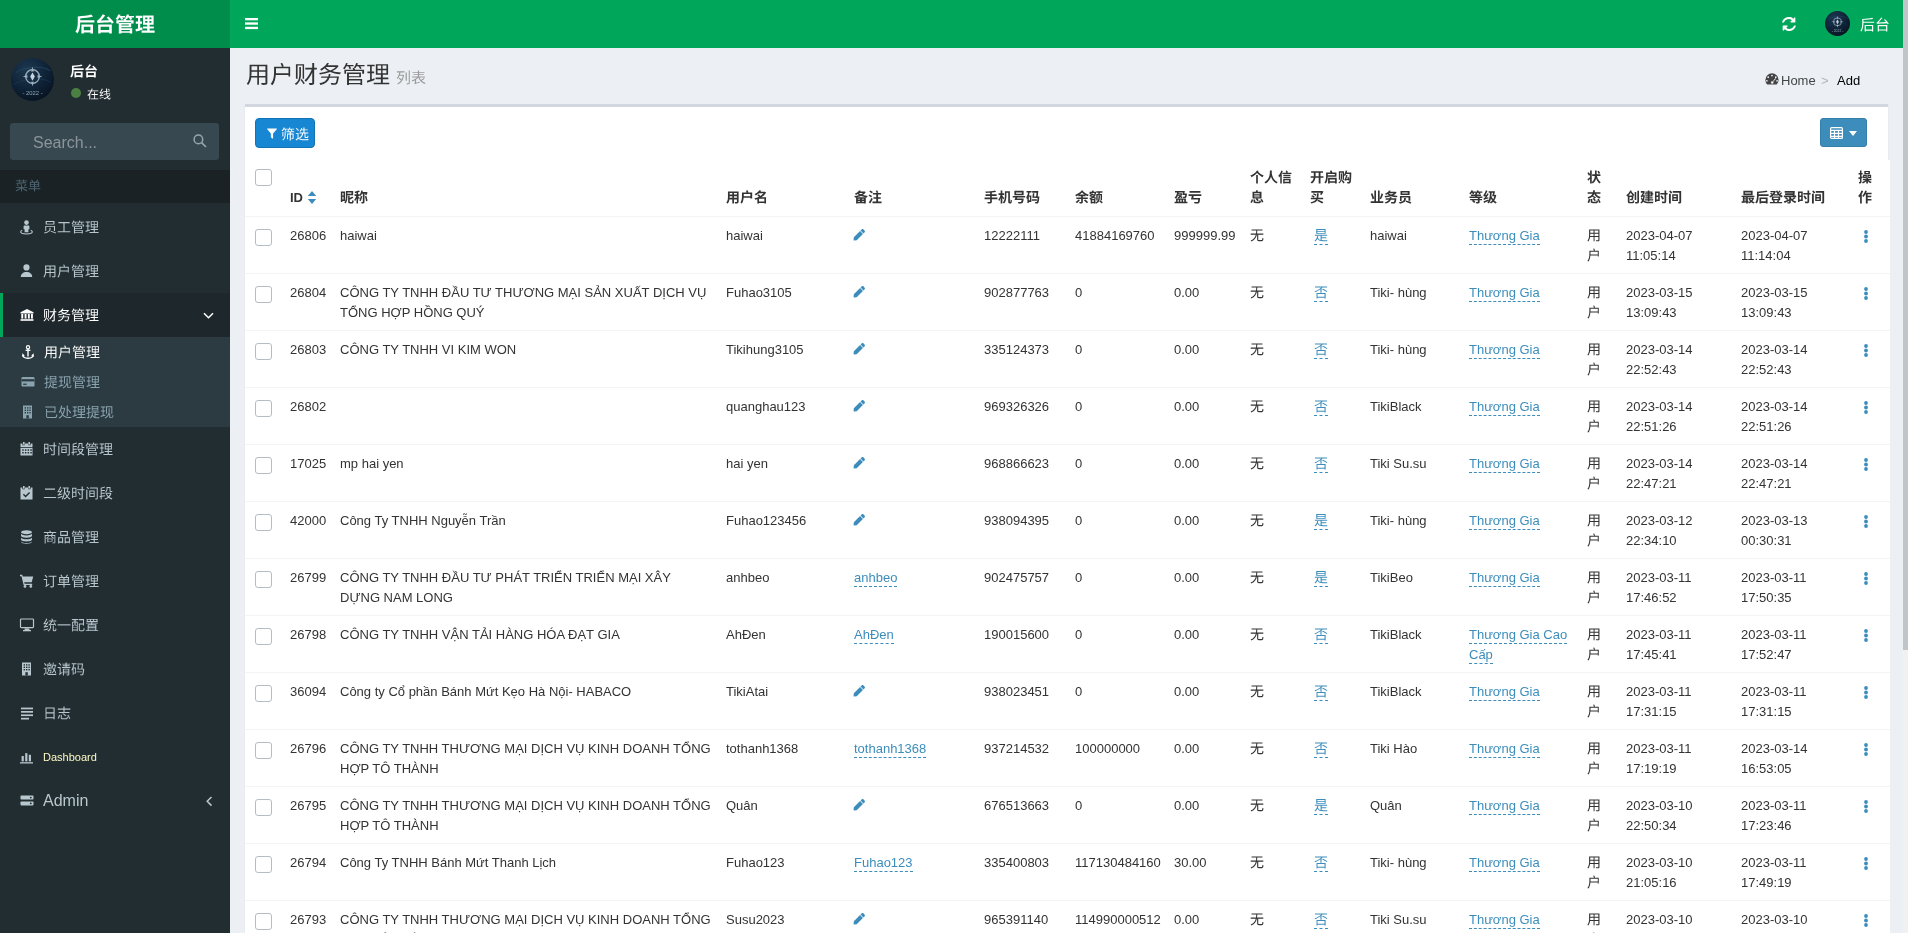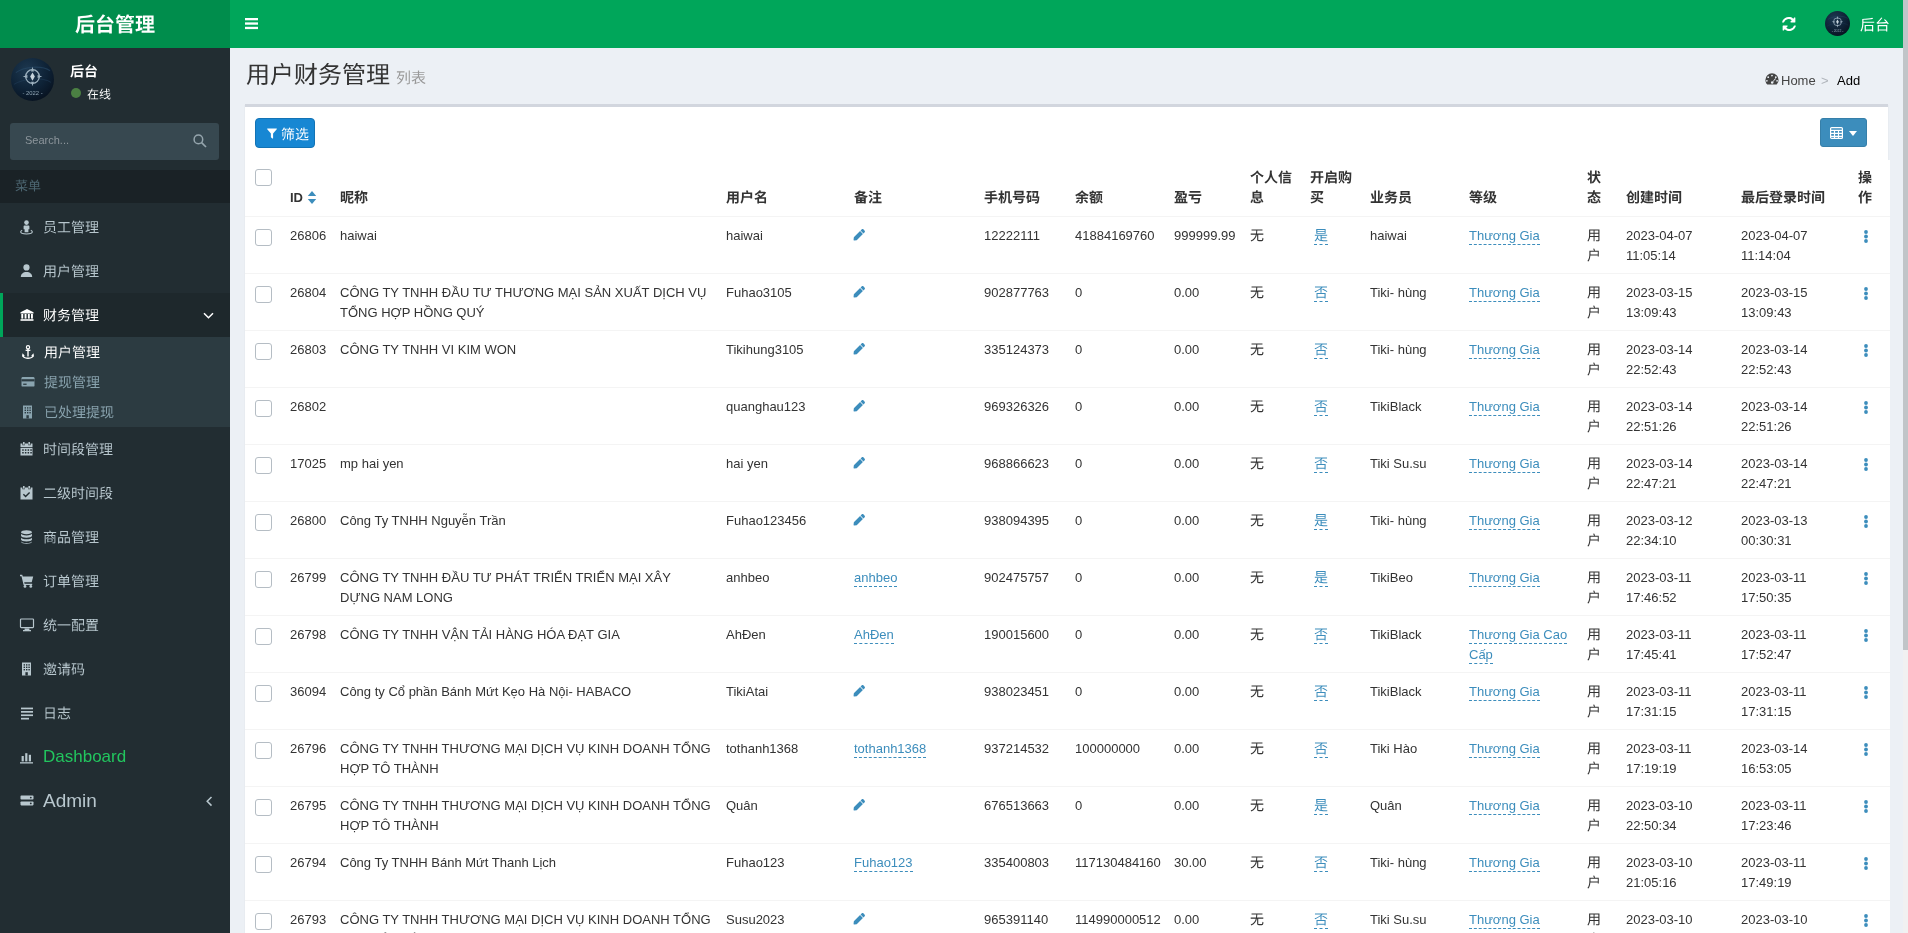--- a/index.html
+++ b/index.html
@@ -180,21 +180,21 @@
     <div class="abs" style="left:70px;top:16px"><svg class="cj" width="28" height="14" viewBox="0 -88 200 100" style="color:#fff;">
         <use href="#b13" x="0"></use>
         <use href="#b10" x="100"></use>
       </svg></div>
     <div class="abs" style="left:71px;top:40px;width:10px;height:10px;border-radius:50%;background:#4b8043"></div>
     <div class="abs" style="left:87px;top:38px"><svg class="cj" width="24" height="12" viewBox="0 -88 200 100" style="color:#fff;">
         <use href="#r11" x="0"></use>
         <use href="#r30" x="100"></use>
       </svg></div>
     <div class="abs" style="left:10px;top:75px;width:209px;height:37px;background:#374850;border-radius:3px">
-      <span class="abs" style="left:15px;top:11px;color:#8c959b;font-size:11px">Search...</span>
+      <span class="abs" style="left:23px;top:11px;color:#8c959b;font-size:16px">Search...</span>
       <span class="abs" style="left:183px;top:11px;color:#95a5ad"><svg width="14" height="14" viewBox="0 0 14 14">
           <circle cx="5.4" cy="5.4" r="4.3" fill="none" stroke="currentColor" stroke-width="1.5"></circle>
           <path d="M8.6 8.6 13 13" stroke="currentColor" stroke-width="1.7"></path>
         </svg></span>
     </div>
     <div class="abs" style="left:0;top:122px;width:230px;height:33px;background:#1a2226">
       <span class="abs" style="left:15px;top:8px"><svg class="cj" width="26" height="13" viewBox="0 -88 200 100" style="color:#4b646f;">
           <use href="#r33" x="0"></use>
           <use href="#r4" x="100"></use>
         </svg></span>
@@ -412,30 +412,30 @@
             <use href="#r15" x="100"></use>
           </svg></span>
       </div>
       <div class="menu-item" style="">
         <span class="mi" style="color:#b8c7ce"><svg width="13" height="14" viewBox="0 0 13 14">
             <rect x="1.6" y="6" width="2.2" height="5.4" fill="currentColor"></rect>
             <rect x="5.2" y="3.2" width="2.2" height="8.2" fill="currentColor"></rect>
             <rect x="8.8" y="4.8" width="2.2" height="6.6" fill="currentColor"></rect>
             <rect x="0" y="12.2" width="13" height="1.3" fill="currentColor"></rect>
           </svg></span>
-        <span class="mt" style="color:#22c55e;font-size:17px;line-height:14px;margin-top:-7px">Dashboard</span>
+        <span class="mt" style="color:#fef9c3;font-size:11px;line-height:14px;margin-top:-7px">Dashboard</span>
       </div>
       <div class="menu-item" style="">
         <span class="mi" style="color:#b8c7ce"><svg width="14" height="13" viewBox="0 0 14 13">
             <rect x=".5" y="1.6" width="13" height="4" rx=".8" fill="currentColor"></rect>
             <rect x=".5" y="7.4" width="13" height="4" rx=".8" fill="currentColor"></rect>
             <circle cx="10.8" cy="3.6" r=".9" fill="#222d32"></circle>
             <circle cx="10.8" cy="9.4" r=".9" fill="#222d32"></circle>
           </svg></span>
-        <span class="mt" style="color:#b8c7ce;font-size:19px;line-height:14px;margin-top:-7px">Admin</span>
+        <span class="mt" style="color:#b8c7ce;font-size:16px;line-height:14px;margin-top:-7px">Admin</span>
         <span class="abs" style="right:17px;top:50%;margin-top:-5px;color:#b8c7ce;line-height:0"><svg width="7" height="11" viewBox="0 0 7 11">
             <path d="M5.5 1 1.2 5.3l4.3 4.3" stroke="currentColor" stroke-width="1.5" fill="none"></path>
           </svg></span>
       </div>
     </div>
   </div>
 <div id="main">
     <span class="abs" style="left:16px;top:14px"><svg class="cj" width="144" height="24" viewBox="0 -88 600 100" style="color:#333;">
         <use href="#r25" x="0"></use>
         <use href="#r16" x="100"></use>
@@ -796,21 +796,21 @@
             <td>
               <svg width="4" height="13" viewBox="0 0 4 13" style="color:#3c8dbc;display:block;margin:4px 0 0 6px">
                 <circle cx="2" cy="2" r="1.9" fill="currentColor"></circle>
                 <circle cx="2" cy="6.5" r="1.9" fill="currentColor"></circle>
                 <circle cx="2" cy="11" r="1.9" fill="currentColor"></circle>
               </svg>
             </td>
           </tr>
           <tr>
             <td style="padding:12px 8px 8px 10px"><span class="cb"></span></td>
-            <td class="nw">26800</td>
+            <td class="nw">42000</td>
             <td style="padding-right:6px">Công Ty TNHH Nguyễn Trần</td>
             <td>Fuhao123456</td>
             <td><svg width="14" height="14" viewBox="0 0 14 14" style="color:#3c8dbc;margin-top:3px;margin-left:-3px">
                 <path d="M9.06 2.08l2.86 2.86-6.21 6.21-2.55.28a.54.54 0 0 1-.59-.59l.28-2.55zm4.63-.43L12.35.31c-.42-.42-1.1-.42-1.52 0L9.57 1.57l2.86 2.86 1.26-1.26c.42-.42.42-1.1 0-1.52z" fill="currentColor"></path>
               </svg></td>
             <td class="nw">938094395</td>
             <td class="nw">0</td>
             <td class="nw">0.00</td>
             <td><svg class="cj" width="14" height="14" viewBox="0 -88 100 100">
                 <use href="#r18" x="0"></use>

